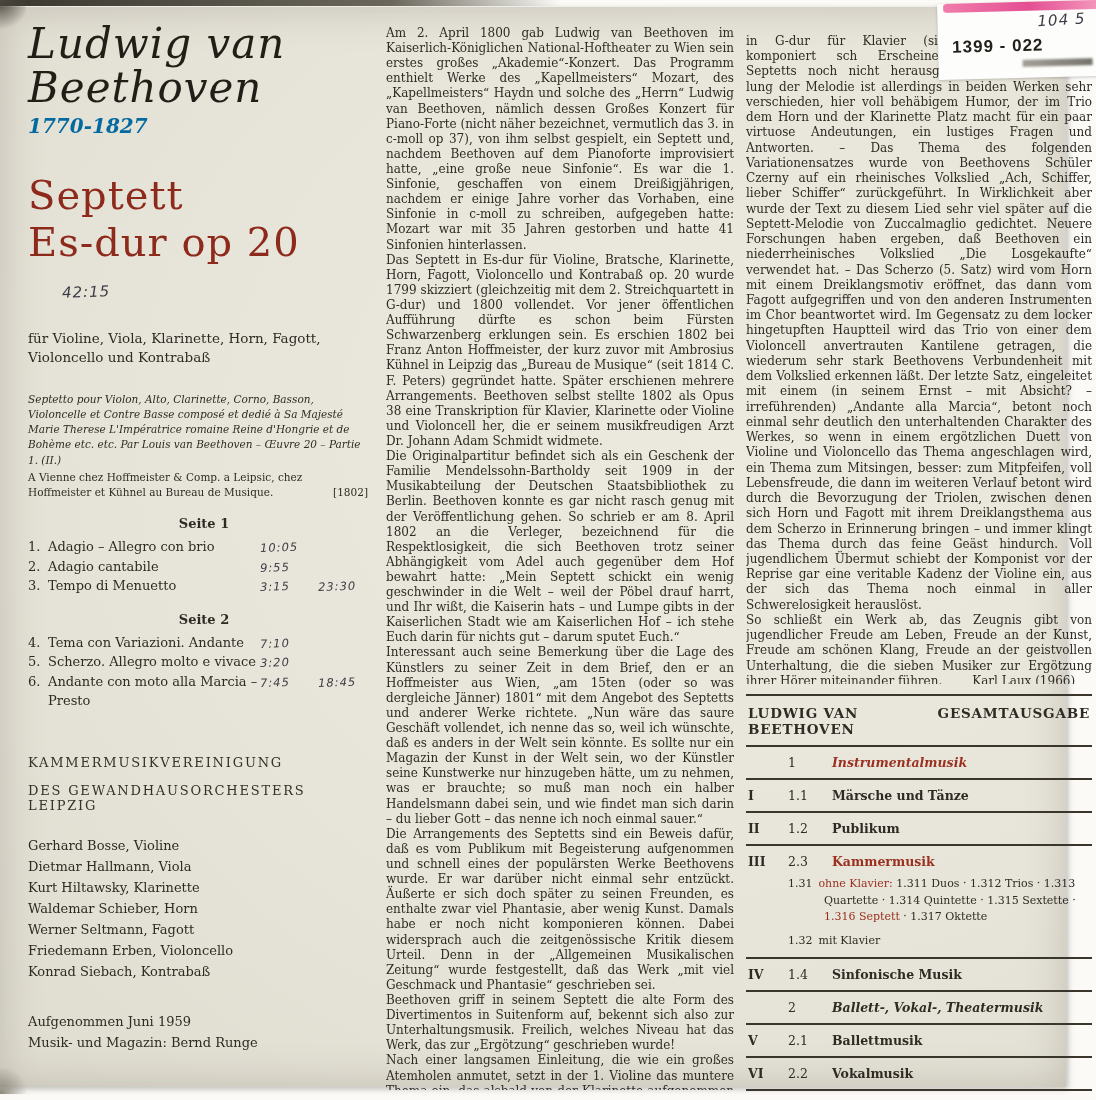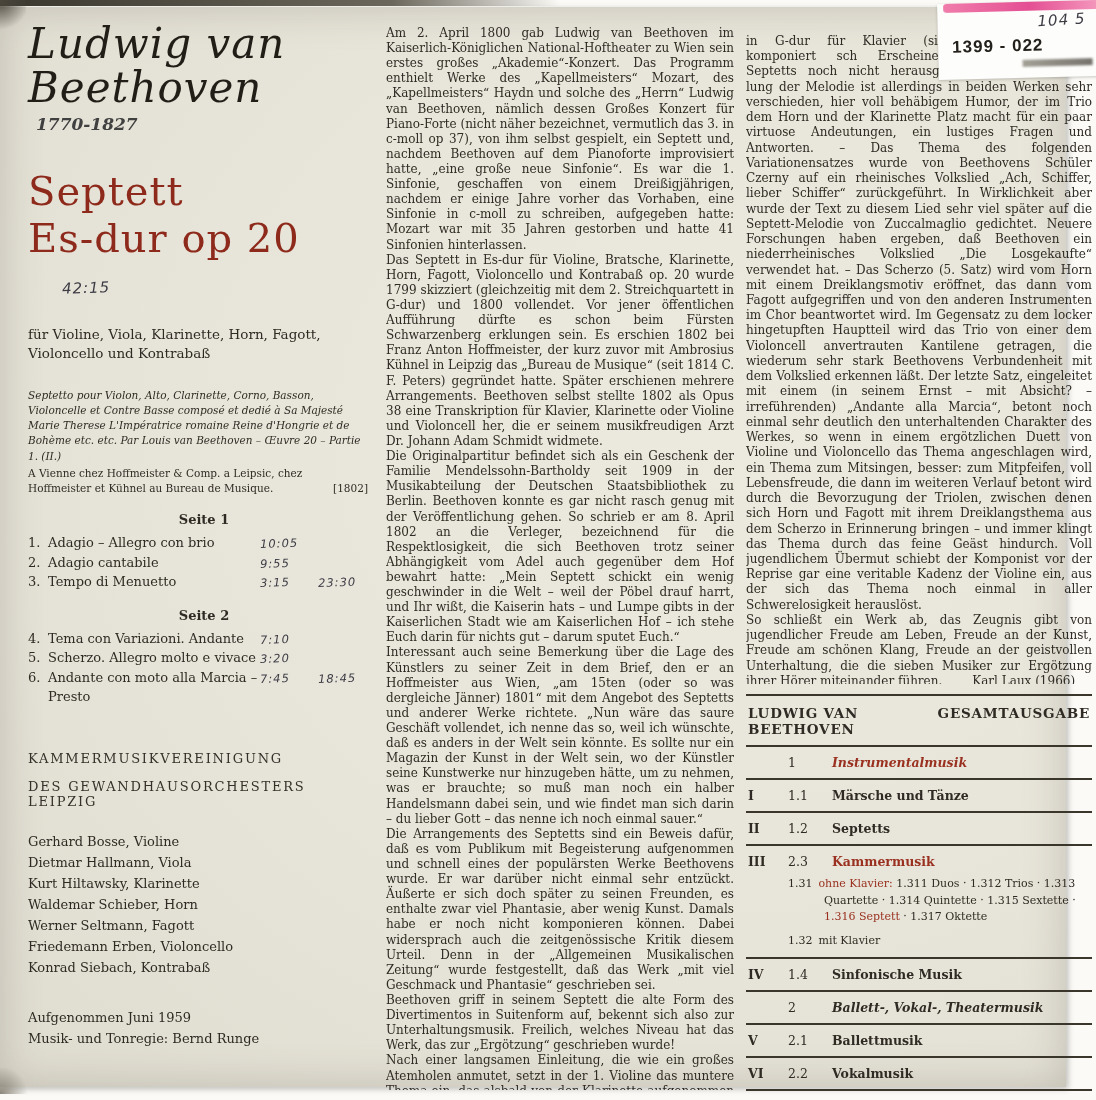--- a/index.html
+++ b/index.html
@@ -11,21 +11,21 @@
   .scan-corner{position:absolute;left:0;top:0;width:26px;height:30px;background:radial-gradient(circle at 0 0,#4a463c,transparent 75%);}
   .scan-bottom-mark{position:absolute;left:0;bottom:6px;width:30px;height:26px;background:radial-gradient(circle at 0 100%,#8a8578,transparent 70%);}
 
   .col{position:absolute;text-align:justify;}
   .col1{left:28px;top:22px;width:352px;text-align:left;}
   .col2{left:386px;top:26px;width:348px;height:1064px;overflow:hidden;font-size:12px;line-height:1.26;}
   .col3{left:746px;top:34px;width:346px;height:650px;overflow:hidden;font-size:12px;line-height:1.27;}
   .col2 p,.col3 p{margin:0;hyphens:auto;overflow-wrap:break-word;}
 
   .composer{font-style:italic;font-size:42px;letter-spacing:1px;color:#211d17;line-height:1.05;}
-  .dates{font-style:italic;font-weight:bold;font-size:17px;margin-top:4px;color:#404040;margin-left:8px;}
+  .dates{font-style:italic;font-weight:bold;font-size:20px;margin-top:4px;color:#0369a1;}
   .work-title{color:#8e2a1b;font-size:40px;line-height:1.18;margin-top:34px;letter-spacing:1px;}
   .work-key{color:#8e2a1b;font-size:40px;letter-spacing:1px;}
   .hw{font-family:"DejaVu Sans","Liberation Sans",sans-serif;font-style:italic;color:#3d3c45;display:inline-block;transform:rotate(-2deg);letter-spacing:1px;}
   .total-duration{font-size:15px;margin-left:34px;vertical-align:middle;}
   .instrumentation{font-size:13.5px;margin-top:18px;width:300px;line-height:1.35;}
 
   .imprint{margin-top:26px;font-size:10.5px;line-height:1.45;width:340px;}
   .imprint .fr{font-style:italic;}
   .imprint .pub{position:relative;margin-top:2px;padding-right:44px;}
   .imprint .year{position:absolute;right:0;bottom:0;font-style:normal;}
@@ -131,21 +131,21 @@
         <div class="performer">Gerhard Bosse, Violine</div>
         <div class="performer">Dietmar Hallmann, Viola</div>
         <div class="performer">Kurt Hiltawsky, Klarinette</div>
         <div class="performer">Waldemar Schieber, Horn</div>
         <div class="performer">Werner Seltmann, Fagott</div>
         <div class="performer">Friedemann Erben, Violoncello</div>
         <div class="performer">Konrad Siebach, Kontrabaß</div>
       </div>
     <div class="rec">
       <div>Aufgenommen Juni 1959</div>
-      <div>Musik- und Tonregie: Bernd Runge</div>
+      <div>Musik- und Magazin: Bernd Runge</div>
     </div>
   </div>
 
 </div>
 
 <div class="col col2" id="article-col2">
     <p>Am 2. April 1800 gab Ludwig van Beethoven im Kaiserlich-Königlichen National-Hoftheater zu Wien sein erstes großes „Akademie“-Konzert. Das Programm enthielt Werke des „Kapellmeisters“ Mozart, des „Kapellmeisters“ Haydn und solche des „Herrn“ Ludwig van Beethoven, nämlich dessen Großes Konzert für Piano-Forte (nicht näher bezeichnet, vermutlich das 3. in c-moll op 37), von ihm selbst gespielt, ein Septett und, nachdem Beethoven auf dem Pianoforte improvisiert hatte, „eine große neue Sinfonie“. Es war die 1. Sinfonie, geschaffen von einem Dreißigjährigen, nachdem er einige Jahre vorher das Vorhaben, eine Sinfonie in c-moll zu schreiben, aufgegeben hatte: Mozart war mit 35 Jahren gestorben und hatte 41 Sinfonien hinterlassen.</p>
     <p>Das Septett in Es-dur für Violine, Bratsche, Klarinette, Horn, Fagott, Violoncello und Kontrabaß op. 20 wurde 1799 skizziert (gleichzeitig mit dem 2. Streichquartett in G-dur) und 1800 vollendet. Vor jener öffentlichen Aufführung dürfte es schon beim Fürsten Schwarzenberg erklungen sein. Es erschien 1802 bei Franz Anton Hoffmeister, der kurz zuvor mit Ambrosius Kühnel in Leipzig das „Bureau de Musique“ (seit 1814 C. F. Peters) gegründet hatte. Später erschienen mehrere Arrangements. Beethoven selbst stellte 1802 als Opus 38 eine Transkription für Klavier, Klarinette oder Violine und Violoncell her, die er seinem musikfreudigen Arzt Dr. Johann Adam Schmidt widmete.</p>
     <p>Die Originalpartitur befindet sich als ein Geschenk der Familie Mendelssohn-Bartholdy seit 1909 in der Musikabteilung der Deutschen Staatsbibliothek zu Berlin. Beethoven konnte es gar nicht rasch genug mit der Veröffentlichung gehen. So schrieb er am 8. April 1802 an die Verleger, bezeichnend für die Respektlosigkeit, die sich Beethoven trotz seiner Abhängigkeit vom Adel auch gegenüber dem Hof bewahrt hatte: „Mein Septett schickt ein wenig geschwinder in die Welt – weil der Pöbel drauf harrt, und Ihr wißt, die Kaiserin hats – und Lumpe gibts in der Kaiserlichen Stadt wie am Kaiserlichen Hof – ich stehe Euch darin für nichts gut – darum sputet Euch.“</p>
     <p>Interessant auch seine Bemerkung über die Lage des Künstlers zu seiner Zeit in dem Brief, den er an Hoffmeister aus Wien, „am 15ten (oder so was dergleiche Jänner) 1801“ mit dem Angebot des Septetts und anderer Werke richtete. „Nun wäre das saure Geschäft vollendet, ich nenne das so, weil ich wünschte, daß es anders in der Welt sein könnte. Es sollte nur ein Magazin der Kunst in der Welt sein, wo der Künstler seine Kunstwerke nur hinzugeben hätte, um zu nehmen, was er brauchte; so muß man noch ein halber Handelsmann dabei sein, und wie findet man sich darin – du lieber Gott – das nenne ich noch einmal sauer.“</p>
@@ -178,21 +178,21 @@
         <span class="ga-label red italic">Instrumentalmusik</span>
       </div>
       <div class="ga-row">
         <span class="ga-roman">I</span>
         <span class="ga-num">1.1</span>
         <span class="ga-label ">Märsche und Tänze</span>
       </div>
       <div class="ga-row">
         <span class="ga-roman">II</span>
         <span class="ga-num">1.2</span>
-        <span class="ga-label ">Septetts</span>
+        <span class="ga-label ">Publikum</span>
       </div>
       <div class="ga-row">
         <span class="ga-roman">III</span>
         <span class="ga-num">2.3</span>
         <span class="ga-label red">Kammermusik</span>
         <div class="ga-sub"><span class="subnum">1.31</span><span class="red">ohne Klavier:</span><span> 1.311 Duos · 1.312 Trios · 1.313 Quartette · 1.314 Quintette · 1.315 Sextette · </span><span class="red">1.316 Septett</span><span> · 1.317 Oktette</span></div>
         <div class="ga-sub"><span class="subnum">1.32</span><span>mit Klavier</span></div>
       </div>
       <div class="ga-row">
         <span class="ga-roman">IV</span>

